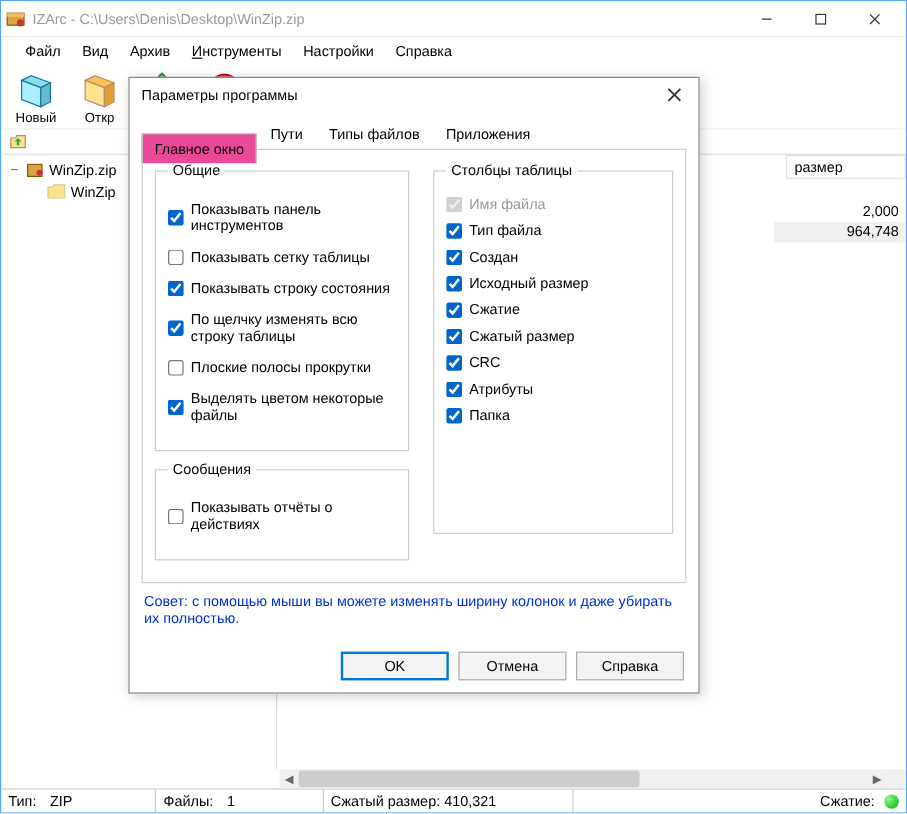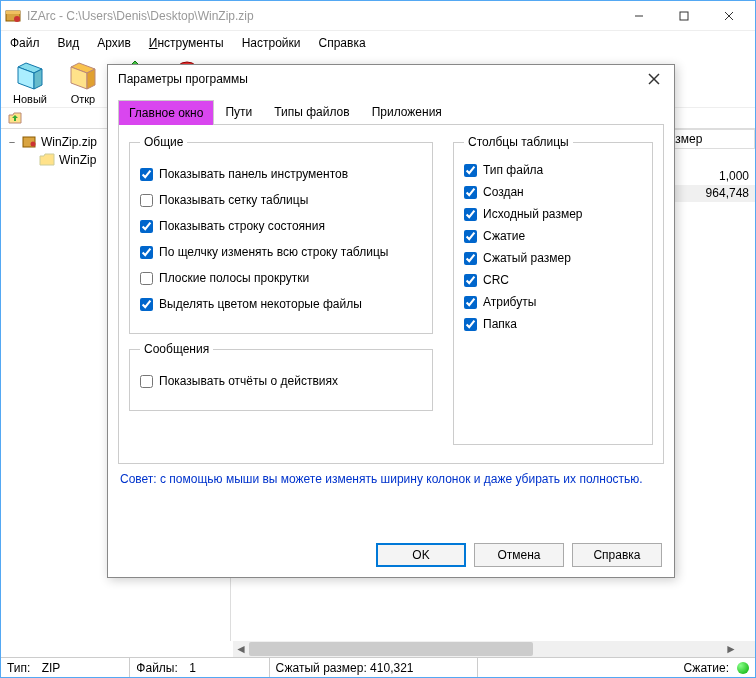--- a/index.html
+++ b/index.html
@@ -3,21 +3,21 @@
 <meta charset="utf-8">
 <style>
   * { box-sizing: border-box; margin: 0; padding: 0; font-family: "Segoe UI", Tahoma, sans-serif; font-size: 12px; }
   body { background: #fff; width: 756px; height: 678px; overflow: hidden; position: relative; }
   .window { width: 756px; height: 678px; border: 1px solid #54a8f3; display: flex; flex-direction: column; }
   .titlebar { height: 30px; background: #fff; display: flex; align-items: center; padding: 0 4px; border-bottom: 1px solid #eee; }
   .titlebar .appicon { width: 16px; height: 16px; margin-right: 6px; }
   .titlebar .title { flex: 1; color: #999; font-size: 12px; }
   .winbtns { display: flex; }
   .winbtn { width: 45px; height: 28px; display: flex; align-items: center; justify-content: center; color: #555; }
-  .menubar { display: flex; gap: 2px; padding: 2px 1px; }
+  .menubar { display: flex; gap: 2px; padding: 2px 12px; }
   .menuitem { padding: 3px 8px; }
   .menuitem u { text-decoration: underline; }
   .toolbar { display: flex; gap: 20px; padding: 4px 12px 2px; border-bottom: 1px solid #eee; }
   .tb-btn { display: flex; flex-direction: column; align-items: center; gap: 2px; }
   .tb-icon { width: 32px; height: 32px; }
   .tb-label { font-size: 11px; }
   .location { padding: 2px 6px; border-bottom: 1px solid #ddd; display: flex; align-items: center; gap: 4px; }
   .folder-icon { width: 16px; height: 16px; }
   .main { flex: 1; display: flex; min-height: 0; }
   .tree { width: 230px; border-right: 1px solid #ddd; padding: 4px 6px; }
@@ -31,27 +31,27 @@
   .hscroll { position: absolute; left: 232px; right: 16px; bottom: 0; height: 16px; background: #f0f0f0; display: flex; align-items: center; }
   .hscroll .arrow { width: 16px; height: 16px; display: flex; align-items: center; justify-content: center; color: #666; }
   .hscroll .track { flex: 1; height: 16px; position: relative; }
   .hscroll .thumb { position: absolute; left: 0; top: 1px; width: 60%; height: 14px; background: #ccc; border-radius: 2px; }
   .vscroll-corner { position: absolute; right: 0; bottom: 0; width: 16px; height: 16px; background: #f0f0f0; }
   .statusbar { height: 20px; display: flex; border-top: 1px solid #ccc; }
   .status-cell { border-right: 1px solid #ccc; padding: 2px 6px; display: flex; align-items: center; gap: 4px; }
   .status-dot { width: 12px; height: 12px; border-radius: 50%; background: radial-gradient(circle at 30% 30%, #8f8, #0a0); }
 
   
-  .dialog { position: absolute; left: 107px; top: 64px; width: 568px; height: 514px; background: #fff; border: 1px solid #888; box-shadow: 2px 2px 10px rgba(0,0,0,0.2); display: flex; flex-direction: column; }
+  .dialog { position: absolute; left: 107px; top: 64px; width: 476px; height: 514px; background: #fff; border: 1px solid #888; box-shadow: 2px 2px 10px rgba(0,0,0,0.2); display: flex; flex-direction: column; }
   .dlg-title { height: 28px; display: flex; align-items: center; padding: 0 10px; }
   .dlg-title-text { flex: 1; }
   .dlg-close { width: 20px; height: 20px; display: flex; align-items: center; justify-content: center; font-size: 14px; }
   .tabs { display: flex; padding: 6px 10px 0; }
   .tab { padding: 5px 10px; border: 1px solid transparent; border-bottom: none; }
-  .tab.active { border-color: #ccc; background: #d946ef; position: relative; top: 1px; }
+  .tab.active { border-color: #ccc; background: #ec4899; position: relative; top: 12px; }
   .tab-body { border: 1px solid #ccc; margin: 0 10px; flex: 1; display: flex; padding: 10px; gap: 20px; }
   fieldset { border: 1px solid #ccc; padding: 6px 10px 10px; margin-bottom: 8px; }
   legend { padding: 0 4px; }
   .chk { display: flex; align-items: center; gap: 6px; margin: 12px 0; }
   .chk input { width: 13px; height: 13px; accent-color: #0066cc; }
   .chk.compact { margin: 8px 0; }
   .chk.disabled { color: #999; }
   .left-col { flex: 1; }
   .right-col { width: 200px; }
   .hint { color: #0033cc; margin: 8px 12px; }
@@ -151,21 +151,21 @@
         <svg class="file-icon" viewBox="0 0 16 16">
             <path d="M1 4 L5 4 L6 2 L15 2 L15 13 L1 13 Z" fill="#ffe28a" stroke="#cc9"></path>
           </svg>
         <span>WinZip</span>
       </div>
     </div>
     <div class="content">
       <div class="col-header">
           <span>размер</span>
         </div>
-      <div class="cell" style="top:40px;">1,000</div>
+      <div class="cell" style="top:40px;">2,000</div>
       <div class="row-hl" style="top:56px;"></div>
       <div class="cell" style="top:57px;">964,748</div>
     </div>
   </div>
 
   <div style="position:relative; height:16px;">
     <div class="hscroll">
       <div class="arrow">◄</div>
       <div class="track">
           <div class="thumb"></div>
@@ -237,20 +237,24 @@
         <legend>Сообщения</legend>
         <label class="chk">
             <input type="checkbox" style="">
             <span>Показывать отчёты о действиях</span>
           </label>
       </fieldset>
     </div>
     <div class="right-col">
       <fieldset style="height: 310px;">
         <legend>Столбцы таблицы</legend>
+        <label class="chk compact disabled">
+            <input type="checkbox" checked="" disabled="" style="">
+            <span>Имя файла</span>
+          </label>
         <label class="chk compact">
             <input type="checkbox" checked="" style="">
             <span>Тип файла</span>
           </label>
         <label class="chk compact">
             <input type="checkbox" checked="" style="">
             <span>Создан</span>
           </label>
         <label class="chk compact">
             <input type="checkbox" checked="" style="">

